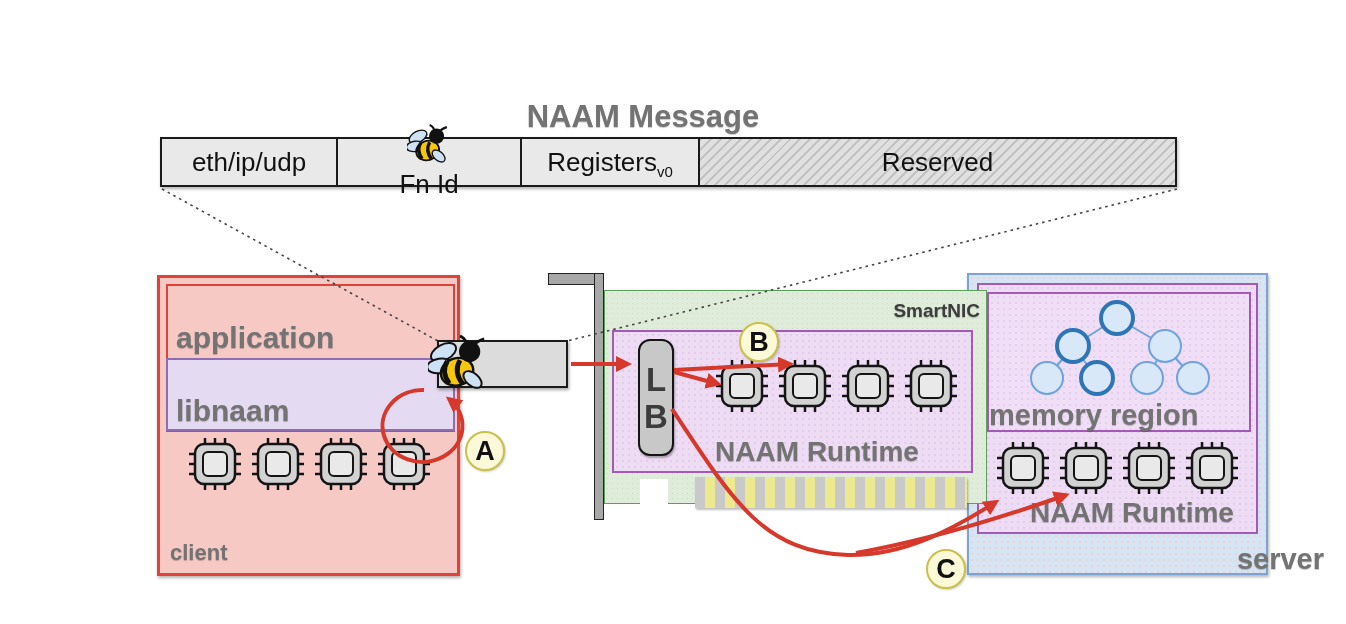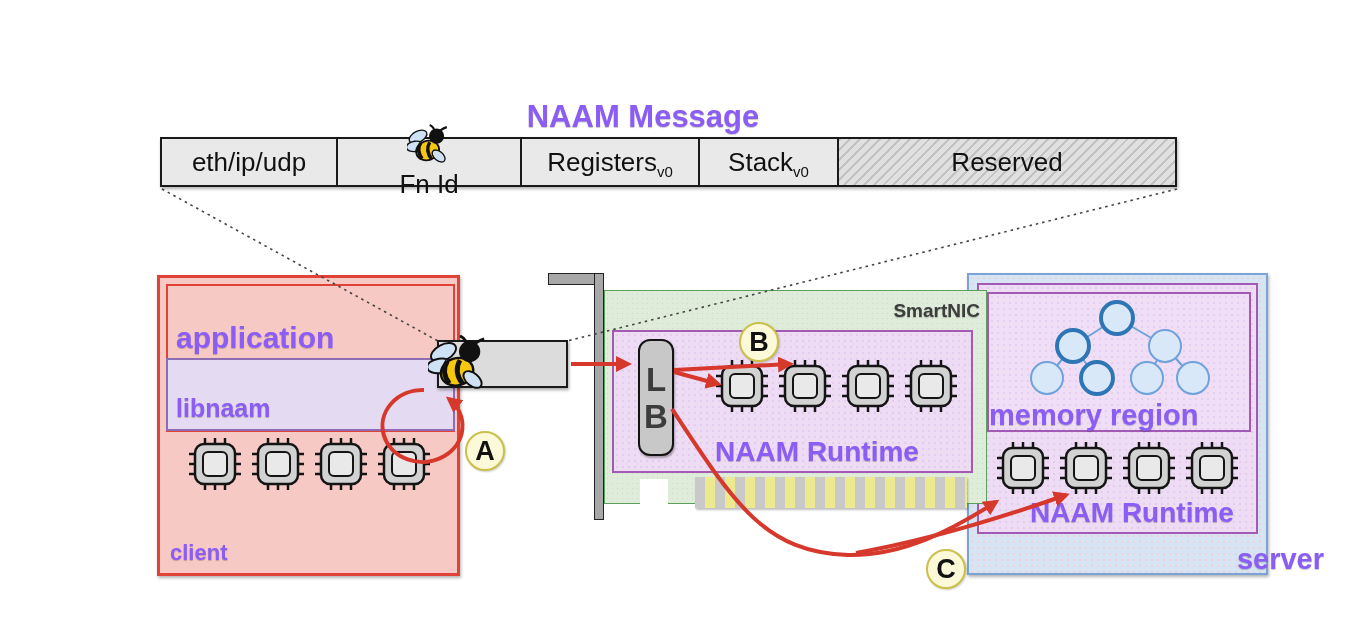--- a/index.html
+++ b/index.html
@@ -1,21 +1,21 @@
 <!DOCTYPE html>
 <html style="--red-arrow: #d6382c; --client-fill: #f7c9c5; --client-border: #e04237; --purple-fill: #eedcf4; --purple-border: #a25ab5; --libnaam-fill: #e4daf1; --libnaam-border: #8e6db4; --smartnic-fill: #deecd9; --smartnic-border: #5aa05a; --server-fill: #d7e4f3; --server-border: #7ba3d5; --step-circle-fill: #fcf9d8; --step-circle-border: #cbc04a; --tree-node-fill: #d9e8f9; --tree-highlight: #2e75b6;"><head>
 <meta charset="utf-8">
 <style>
   html,body{margin:0;padding:0;background:#ffffff;}
   .canvas{
     position:relative;width:1346px;height:624px;overflow:hidden;background:#fff;
     font-family:"Liberation Sans","DejaVu Sans",sans-serif;color:#0d0d0d;
   }
   .abs{position:absolute;box-sizing:border-box;}
-  .lbl{font-weight:bold;color:#8b5cf6;text-shadow:0 1px 1px rgba(0,0,0,.22);white-space:nowrap;}
+  .lbl{font-weight:bold;color:#737373;text-shadow:0 1px 1px rgba(0,0,0,.22);white-space:nowrap;}
 
   
   .fig-title{left:443px;top:99px;width:400px;text-align:center;font-size:31px;z-index:6;}
   .message-bar{
     left:160px;top:137px;width:1017px;height:50px;display:flex;z-index:6;
     border:2px solid #1a1a1a;background:#e9e9e9;box-shadow:1px 2px 3px rgba(0,0,0,.3);
   }
   .segment{
     display:flex;align-items:center;justify-content:center;gap:3px;
     border-right:2px solid #1a1a1a;font-size:26px;color:#111;flex-shrink:0;
@@ -30,21 +30,21 @@
 
   
   .client-box{left:157px;top:275px;width:303px;height:301px;z-index:10;
     background:var(--client-fill,#f7c9c5);border:3px solid var(--client-border,#e04237);
     box-shadow:1px 2px 3px rgba(0,0,0,.3);}
   .app-box{left:166px;top:284px;width:289px;height:148px;z-index:11;
     border:2px solid var(--client-border,#e04237);background:transparent;}
   .libnaam-box{left:166px;top:358px;width:289px;height:73px;z-index:12;
     background:var(--libnaam-fill,#e4daf1);border:2px solid var(--libnaam-border,#8e6db4);}
   .app-lbl{left:176px;top:321px;font-size:30px;z-index:13;}
-  .lib-lbl{left:176px;top:394px;font-size:25px;z-index:13;}
+  .lib-lbl{left:176px;top:394px;font-size:30px;z-index:13;}
   .client-lbl{left:170px;top:540px;font-size:22px;z-index:13;}
 
   
   .chips-row{display:flex;gap:9px;z-index:13;}
   .chip svg{width:54px;height:54px;display:block;}
   .client-chips{left:188px;top:437px;}
   .nic-chips{left:715px;top:359px;z-index:23;}
   .server-chips{left:996px;top:441px;z-index:13;}
 
   
@@ -126,23 +126,20 @@
             <path d="M33,26 Q26,38 36,51" stroke="#111" stroke-width="5" fill="none"></path>
             <ellipse cx="46" cy="46" rx="11" ry="6.5" transform="rotate(40 46 46)" fill="#cfe2f5" stroke="#111" stroke-width="2"></ellipse>
             <circle cx="43" cy="17" r="11" fill="#111"></circle>
           </svg>
         </span>
         <span>Fn Id</span>
       </div>
       <div class="segment" style="width: 178px;">
         <span>Registers<sub>v0</sub></span>
       </div>
-      <div class="segment" style="width: 139px;">
-        <span>Stack<sub>v0</sub></span>
-      </div>
       <div class="segment hatched" style="width: 173px;">
         <span>Reserved</span>
       </div>
     </div>
 
   <div class="abs client-box"></div>
   <div class="abs app-box"></div>
   <div class="abs libnaam-box"></div>
   <div class="abs app-lbl lbl">application</div>
   <div class="abs lib-lbl lbl">libnaam</div>

